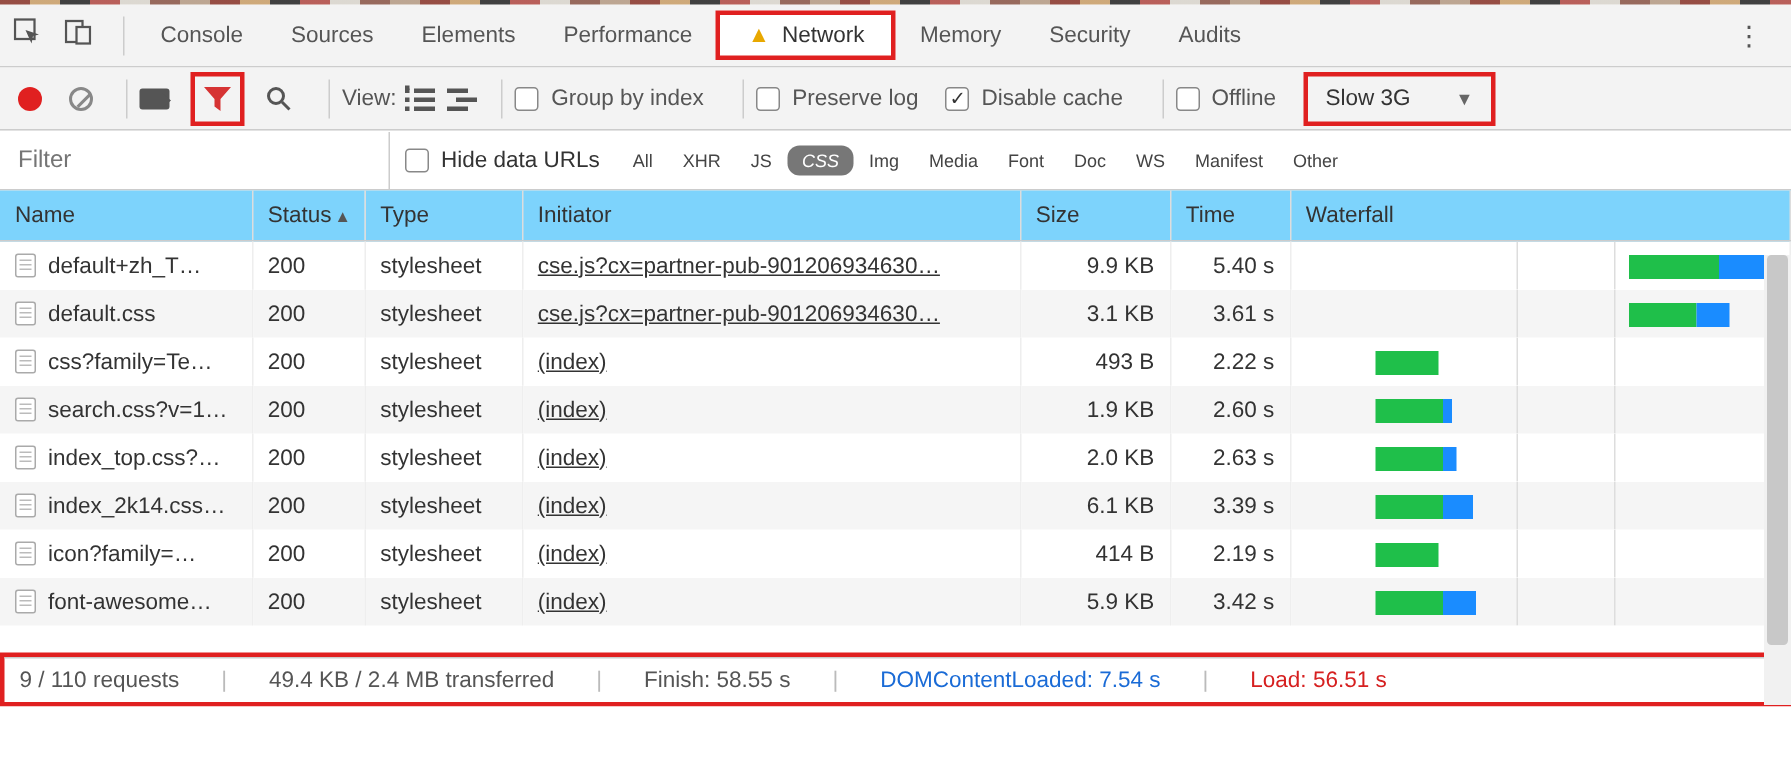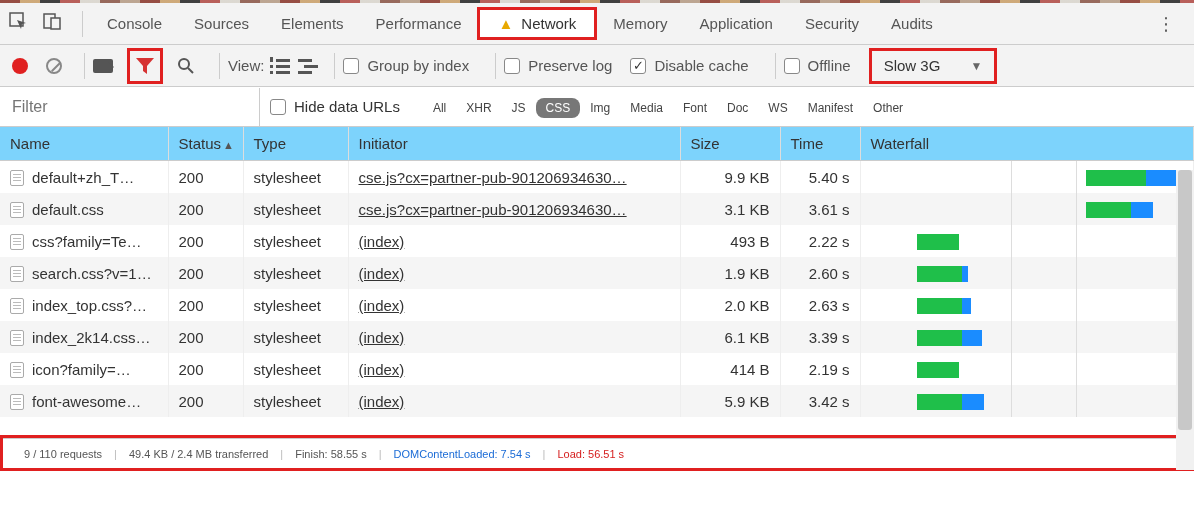--- a/index.html
+++ b/index.html
@@ -67,24 +67,24 @@
   .sel-arrow { color:#666; font-size:12px;}
   
   .filter-row {
     display:flex; align-items:center; height:40px; border-bottom:1px solid #ccc;
   }
   .filter-input {
     width:260px; height:38px; border:none; border-right:1px solid #ccc;
     padding:0 12px; font-size:16px; color:#888; outline:none; background:#fff;
     font-family:inherit;
   }
-  .pill-row { display:flex; align-items:center; gap:15px; padding-left:10px;}
+  .pill-row { display:flex; align-items:center; gap:4px; padding-left:10px;}
   .hide-urls { display:flex; align-items:center; gap:8px; margin-right:8px;}
   .pill { padding:3px 10px; color:#444; cursor:pointer; font-size:12px;}
-  .pill.on { background:#777; color:#fff; border-radius:8px;}
+  .pill.on { background:#777; color:#fff; border-radius:8px;font-style:italic;}
   
   .tbl { border-collapse:collapse; width:100%; table-layout:fixed;}
   .tbl th {
     text-align:left; font-weight:400; color:#333; padding:8px 10px;
     border-right:1px solid #ddd; border-bottom:1px solid #ccc; background:#7dd3fc;
     font-size:15px;
   }
   .tbl th .sort-arr{font-size:11px;color:#555;margin-left:2px;}
   .tbl td {
     padding:5px 10px; border-right:1px solid #eee; font-size:15px; color:#333;
@@ -107,22 +107,22 @@
   .wf-sep.a{left:140px;} .wf-sep.b{left:205px;}
   .wf-bar{position:absolute;top:4px;height:16px;}
   .wf-bar .g{position:absolute;top:0;bottom:0;background:#1fbf4a;}
   .wf-bar .b{position:absolute;top:0;bottom:0;background:#1a8cff;}
   
   .vscroll{position:absolute;right:0;top:170px;width:18px;height:300px;background:#f1f1f1;}
   .vthumb{position:absolute;left:2px;right:2px;top:0;height:260px;background:#c8c8c8;border-radius:3px;}
   
   .status-wrap{border:3px solid #e02020;margin-top:18px;}
   .status-bar{
-    display:flex;align-items:center;height:30px;padding:0 21px;gap:6px;
-    border-top:1px solid #ccc;color:#555;font-size:11px;
+    display:flex;align-items:center;height:30px;padding:0 10px;gap:22px;
+    border-top:1px solid #ccc;color:#555;font-size:15px;
   }
   .status-bar .sep{color:#bbb;margin:0 6px;}
   .status-bar .dcl{color:#1a6bd6;}
   .status-bar .load{color:#d62020;}
   .wrap{position:relative;width:1194px;}
 </style>
 </head>
 <body>
 
 <div class="wrap">
@@ -144,21 +144,20 @@
   <span class="vsep"></span>
   <span class="tab">Console</span>
   <span class="tab">Sources</span>
   <span class="tab">Elements</span>
   <span class="tab">Performance</span>
   <span class="tab active-net">
     <span class="warn-tri">▲</span>
     <span>Network</span>
   </span>
   <span class="tab">Memory</span>
-  <span class="tab">Application</span>
   <span class="tab">Security</span>
   <span class="tab">Audits</span>
   <span class="kebab">⋮</span>
 </div>
 
 <div class="toolbar-row">
   <span class="tb-item">
         <span class="record-dot"></span>
       </span>
   <span class="tb-item">

